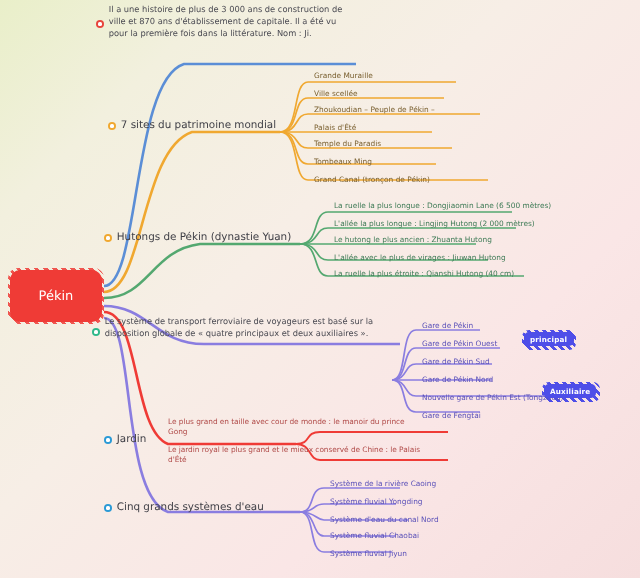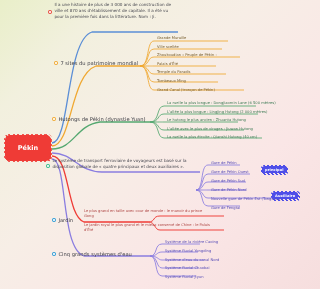--- a/index.html
+++ b/index.html
@@ -17,21 +17,21 @@
     font-size:4.1px;line-height:1.45;color:#4a4a52;white-space:nowrap;
     letter-spacing:-0.02px;
   }
   .wrapt{white-space:normal;}
 
   
   #central{
     position:absolute;left:6px;top:136px;width:44px;height:24px;
     background:#ef3b36;border-radius:4px;
     display:flex;align-items:center;justify-content:center;
-    color:#fff;font-size:6.5px;font-weight:bold;
+    color:#fff;font-size:6.5px;font-weight:normal;
     box-shadow:0 0 0 1px #ef3b36;
   }
   #central::before{
     content:"";position:absolute;inset:-2px;border-radius:5px;
     background:repeating-linear-gradient(45deg,#ef3b36 0 1.6px,transparent 1.6px 3.2px);
     opacity:.85;z-index:-1;
   }
 
   .bullet{
     width:4.4px;height:4.4px;border-radius:50%;

